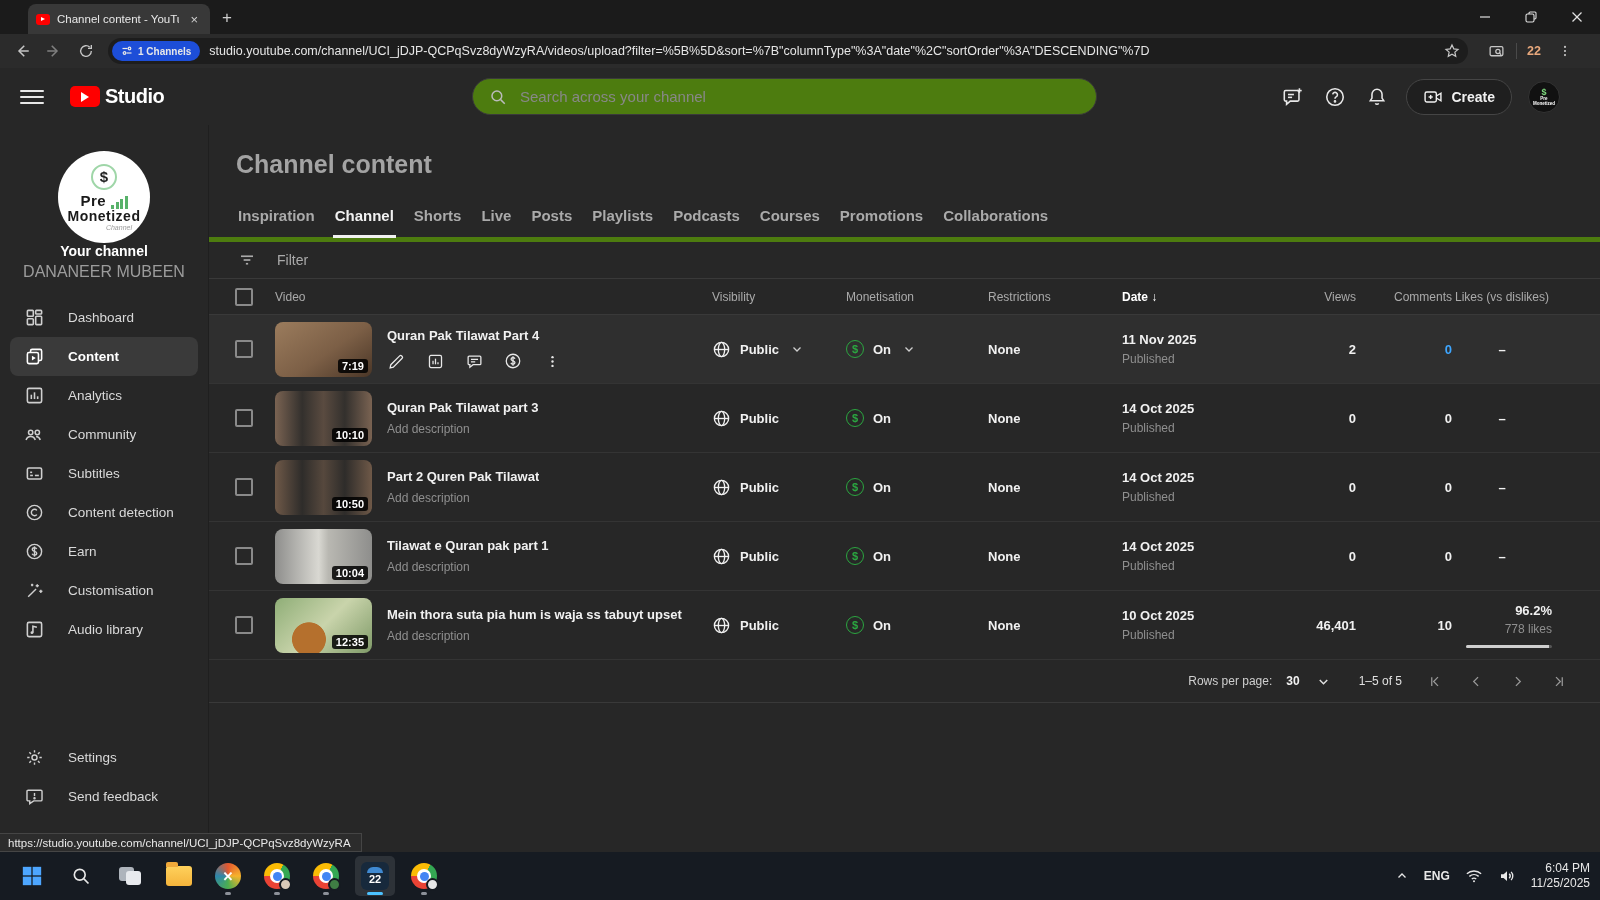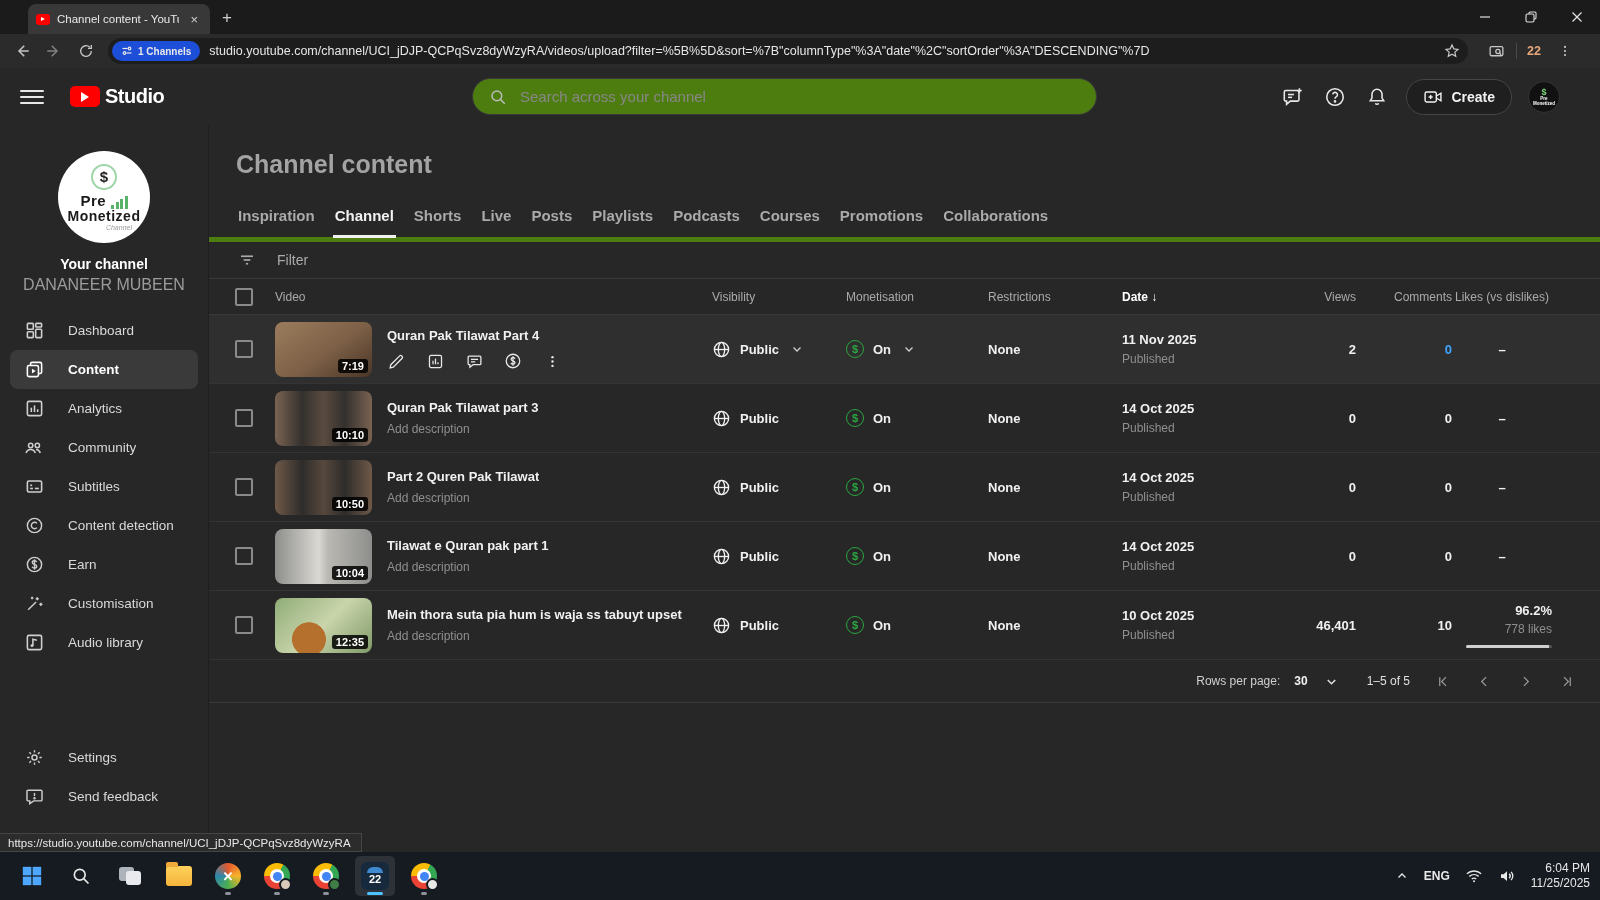--- a/index.html
+++ b/index.html
@@ -52,21 +52,21 @@
 
   
   .ch-avatar { width:92px; height:92px; border-radius:50%; background:#fff; margin:26px auto 0; display:flex; flex-direction:column; align-items:center; justify-content:center; position:relative; }
   .ch-avatar .dollar-ring { width:26px; height:26px; border:2px solid #9fd6a8; border-radius:50%; color:#222; font-size:15px; font-weight:700; display:flex; align-items:center; justify-content:center; }
   .ch-avatar .l1 { display:flex; align-items:flex-end; gap:5px; margin-top:2px; }
   .ch-avatar .l1 b { font-size:15px; color:#1a1a1a; letter-spacing:.5px; }
   .bars { display:flex; align-items:flex-end; gap:1.5px; height:13px; }
   .bars i { width:3px; background:#58b26a; display:block; }
   .ch-avatar .l2 { font-size:14px; font-weight:700; color:#1a1a1a; letter-spacing:.5px; line-height:15px; }
   .ch-avatar .l3 { font-size:7px; color:#9b9b9b; font-style:italic; align-self:flex-end; margin-right:18px; }
-  .your-channel { text-align:center; font-size:14px; font-weight:600; color:#fff; margin-top:13px; }
+  .your-channel { text-align:center; font-size:14px; font-weight:600; color:#fff; }
   .channel-name { text-align:center; font-size:16px; color:#9c9c9c; margin-top:4px; }
   .nav { margin-top:17px; }
   .nav-item { height:39px; display:flex; align-items:center; gap:24px; padding-left:24px; color:#d9d9d9; font-size:13.5px; cursor:pointer; }
   .nav-item .ni { width:20px; height:20px; flex:none; display:flex; align-items:center; justify-content:center; color:#cfcfcf; }
   .nav-item.active { background:#3a3a3a; border-radius:8px; margin:0 10px; padding-left:14px; color:#fff; font-weight:600; }
   .nav-item.active .ni { color:#fff; }
   .side-footer { position:absolute; bottom:36px; left:0; width:100%; }
 
   
   .page-title { font-size:25px; font-weight:700; color:#a3a3a3; padding:25px 0 0 27px; }
@@ -108,21 +108,21 @@
   .date-sub { color:#8f8f8f; font-size:12px; margin-top:5px; }
   .num { color:#f1f1f1; font-weight:600; }
   .link-blue { color:#3ea6ff; font-weight:600; }
   .likes-wrap { display:flex; flex-direction:column; align-items:flex-end; gap:4px; }
   .likes-sub { color:#8f8f8f; font-size:12px; font-weight:400; }
   .likes-track { width:86px; height:3px; background:#555; border-radius:2px; margin-top:5px; overflow:hidden; }
   .likes-fill { height:100%; background:#cfcfcf; }
   .mon-ico { width:18px; height:18px; border:1.5px solid #2ba640; border-radius:50%; color:#2ba640; font-size:11px; font-weight:700; display:flex; align-items:center; justify-content:center; flex:none; }
   .chev { color:#cfcfcf; margin-left:2px; display:flex; }
 
-  .pagination { height:43px; display:flex; align-items:center; justify-content:flex-end; gap:0; border-bottom:1px solid #393939; font-size:12px; color:#f1f1f1; padding-right:26px; }
+  .pagination { height:43px; display:flex; align-items:center; justify-content:flex-end; gap:0; border-bottom:1px solid #393939; font-size:12px; color:#f1f1f1; padding-right:34px; }
   .pag-label { color:#cfcfcf; }
   .pag-val { font-weight:700; margin-left:14px; }
   .pag-chev { margin-left:16px; display:flex; color:#e0e0e0; }
   .pag-range { margin-left:28px; color:#e0e0e0; }
   .pag-btn { margin-left:26px; color:#9a9a9a; display:flex; }
 
   
   .statusbar { position:absolute; left:0; bottom:48px; height:19px; background:#2c2c2c; border:1px solid #454545; border-left:none; display:flex; align-items:center; padding:0 10px 0 8px; font-size:11.5px; color:#e8e8e8; }
   .taskbar { position:absolute; left:0; bottom:0; width:1600px; height:48px; background:#161b22; display:flex; align-items:center; }
   .tb-icons { display:flex; align-items:center; gap:9px; margin-left:12px; }

